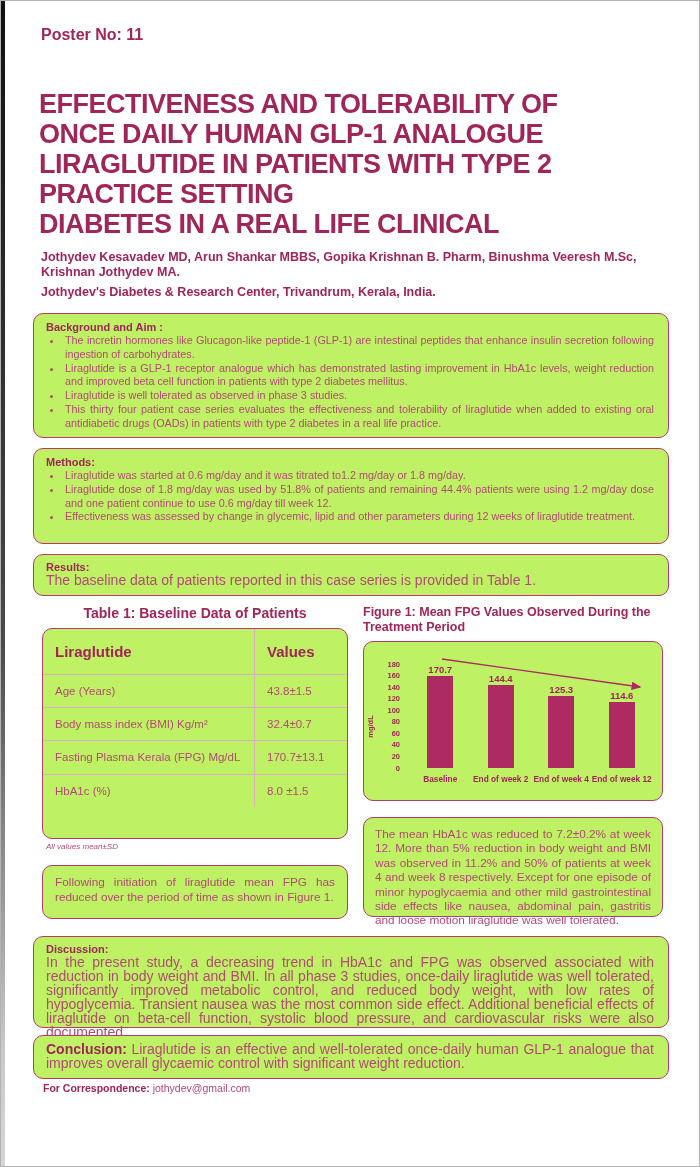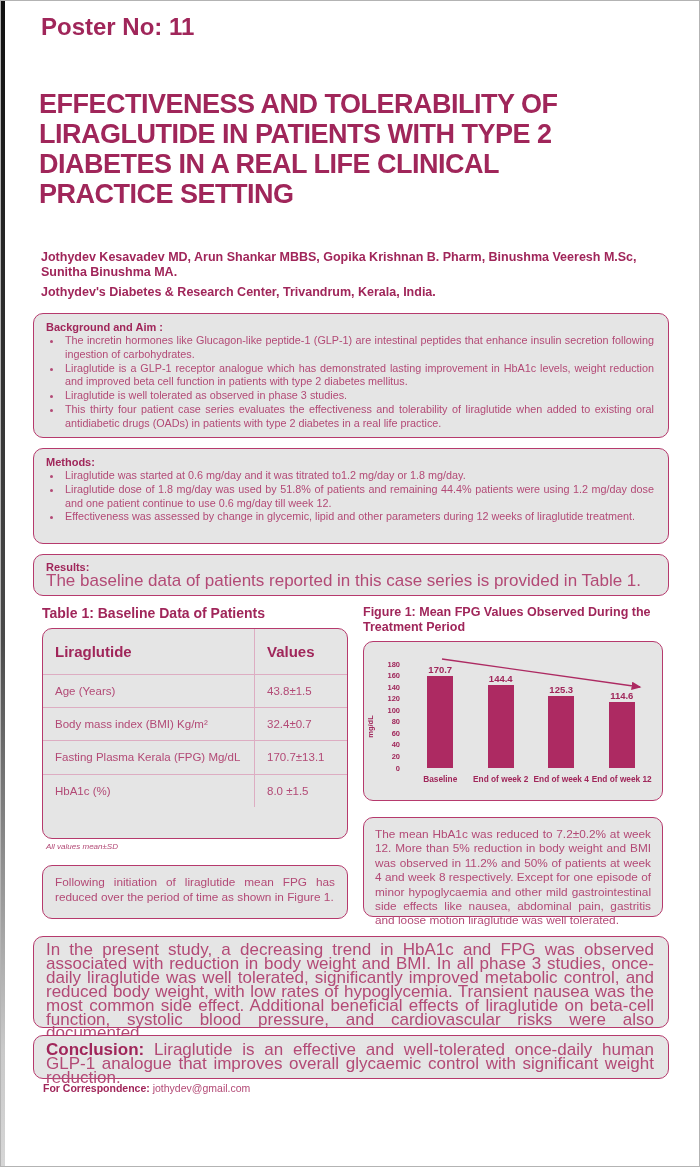--- a/index.html
+++ b/index.html
@@ -11,36 +11,36 @@
   }
   *{box-sizing:border-box;margin:0;padding:0}
   html,body{background:#fff}
   .poster{
     position:relative;width:700px;height:1167px;background:#fff;
     border:1px solid #b3b3b3;overflow:hidden;
     font-family:"Liberation Sans",sans-serif;color:var(--body);
   }
   .edge-strip{position:absolute;left:0;top:0;width:4px;height:100%;
     background:linear-gradient(#101010,#4a4a4a 55%,#c9c9c9 90%,#d6d6d6);}
-  .poster-no{position:absolute;left:40px;top:12px;font-size:24px;font-weight:bold;color:var(--strong)}
+  .poster-no{position:absolute;left:40px;top:25px;font-size:16px;font-weight:bold;color:var(--strong)}
   .title{position:absolute;left:38px;top:88px;width:640px;color:var(--strong);
     font-size:27px;font-weight:bold;line-height:30px;letter-spacing:-.5px;white-space:nowrap}
   .authors{position:absolute;left:40px;top:249px;width:640px;color:var(--strong);
     font-size:12.5px;font-weight:bold;line-height:15px}
   .affiliation{position:absolute;left:40px;top:284px;width:640px;color:var(--strong);
     font-size:12.5px;font-weight:bold}
-  .box{position:absolute;border:1.5px solid var(--border);border-radius:10px;background:#e5e5e5}
+  .box{position:absolute;border:1.5px solid var(--border);border-radius:10px;background:#bef264}
   .box h3{font-size:11px;font-weight:bold;color:var(--strong);margin-bottom:1px}
-  .box p{font-size:17px;line-height:13.9px;text-align:justify}
+  .box p{font-size:14px;line-height:13.9px;text-align:justify}
   ul{list-style:disc;padding-left:17px}
   li{font-size:10.8px;line-height:13.8px;text-align:justify;padding-left:2px}
   .bg-box{left:32px;top:312px;width:636px;height:125px;padding:7px 14px 0 12px}
   .methods-box{left:32px;top:447px;width:636px;height:96px;padding:7px 14px 6px 12px}
   .results-box{left:32px;top:553px;width:636px;height:42px;padding:6px 14px 0 12px}
-  .table-title{position:absolute;left:41px;top:604px;width:306px;text-align:left;
+  .table-title{position:absolute;left:41px;top:604px;width:306px;text-align:center;
     font-size:14px;font-weight:bold;color:var(--strong)}
   .table-box{left:41px;top:627px;width:306px;height:211px;overflow:hidden;padding:0}
   .t-row{display:grid;grid-template-columns:211px 1fr;height:33.2px}
   .t-row.header{height:45px}
   .t-row + .t-row{border-top:1px solid var(--tline)}
   .t-cell{display:flex;align-items:center;padding-left:12px;font-size:11.5px}
   .t-cell.val{border-left:1px solid var(--tline)}
   .t-row.header .t-cell{font-size:15px;font-weight:bold;color:var(--strong)}
   .t-foot{position:absolute;left:45px;top:841px;font-size:8px;font-style:italic}
   .fpg-box{left:41px;top:864px;width:306px;height:54px;padding:9px 12px 0 12px}
@@ -73,28 +73,29 @@
 </head>
 <body>
 
 <div class="poster">
   <div class="edge-strip"></div>
 
   <div class="poster-no">Poster No: 11</div>
 
   <div class="title">
     <div>EFFECTIVENESS AND TOLERABILITY OF</div>
+    <div>ONCE DAILY HUMAN GLP-1 ANALOGUE</div>
     <div>LIRAGLUTIDE IN PATIENTS WITH TYPE 2</div>
+    <div>PRACTICE SETTING</div>
     <div>DIABETES IN A REAL LIFE CLINICAL</div>
-    <div>PRACTICE SETTING</div>
   </div>
 
   <div class="authors">
     <div>Jothydev Kesavadev MD, Arun Shankar MBBS, Gopika Krishnan B. Pharm, Binushma Veeresh M.Sc,</div>
-    <div>Sunitha Binushma MA.</div>
+    <div>Krishnan Jothydev MA.</div>
   </div>
   <div class="affiliation">Jothydev's Diabetes &amp; Research Center, Trivandrum, Kerala, India.</div>
 
   <div class="box bg-box">
     <h3>Background and Aim :</h3>
     <ul>
       <li>The incretin hormones like Glucagon-like peptide-1 (GLP-1) are intestinal peptides that enhance insulin secretion following ingestion of carbohydrates.</li>
       <li>Liraglutide is a GLP-1 receptor analogue which has demonstrated lasting improvement in HbA1c levels, weight reduction and improved beta cell function in patients with type 2 diabetes mellitus.</li>
       <li>Liraglutide is well tolerated as observed in phase 3 studies.</li>
       <li>This thirty four patient case series evaluates the effectiveness and tolerability of liraglutide when added to existing oral antidiabetic drugs (OADs) in patients with type 2 diabetes in a real life practice.</li>
@@ -195,20 +196,21 @@
 
   <div class="box hba1c-box">
     <p>The mean HbA1c was reduced to 7.2±0.2% at week 12. More than 5% reduction in body weight and BMI was observed in 11.2% and 50% of patients at week 4 and week 8 respectively. Except for one episode of minor hypoglycaemia and other mild gastrointestinal side effects like nausea, abdominal pain, gastritis and loose motion liraglutide was well tolerated.</p>
   </div>
 
   <div class="box fpg-box">
     <p>Following initiation of liraglutide mean FPG has  reduced over the period of time as shown in Figure 1.</p>
   </div>
 
   <div class="box discussion-box">
+    <h3>Discussion:</h3>
     <p>In the present study, a decreasing trend in HbA1c and FPG was observed associated with reduction in body weight and BMI. In all phase 3 studies, once-daily liraglutide was well tolerated, significantly improved metabolic control, and reduced body weight, with low rates of hypoglycemia. Transient nausea was the most common side effect. Additional beneficial effects of liraglutide on beta-cell function, systolic blood pressure, and cardiovascular risks were also documented.</p>
   </div>
 
   <div class="box conclusion-box">
     <p><span class="inline-label">Conclusion:</span> <span>Liraglutide is an effective and well-tolerated once-daily human GLP-1 analogue that improves overall glycaemic control with significant weight reduction.</span></p>
   </div>
 
   <div class="correspondence">
     <span class="inline-label">For Correspondence:</span>
     <a href="#">jothydev@gmail.com</a>

